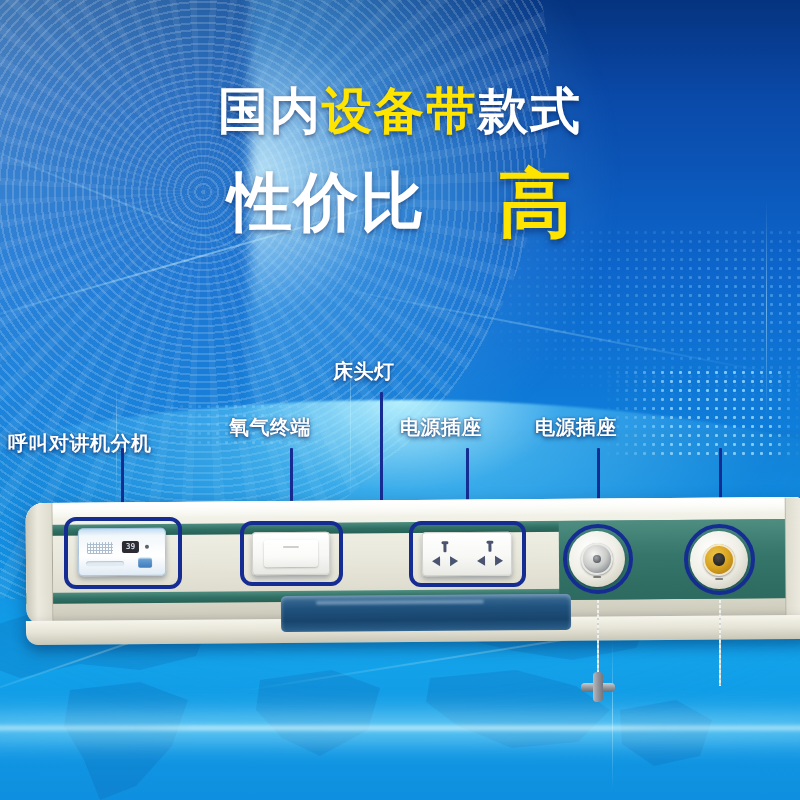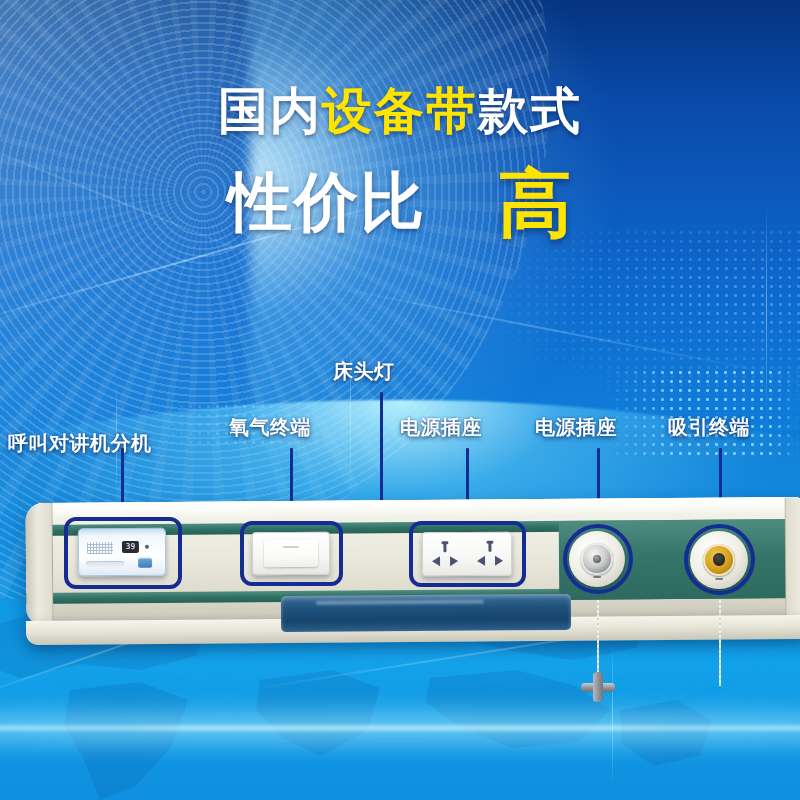--- a/index.html
+++ b/index.html
@@ -276,21 +276,20 @@
 
   <div class="subline">
     <span class="sv">性价比</span><span class="gap"></span><span class="big">高</span>
   </div>
 
   <div class="label" style="left:8px;  top:430px;">呼叫对讲机分机</div>
   <div class="label" style="left:229px;top:414px;">氧气终端</div>
   <div class="label" style="left:333px;top:358px;">床头灯</div>
   <div class="label" style="left:400px;top:414px;">电源插座</div>
   <div class="label" style="left:535px;top:414px;">电源插座</div>
-  <div class="label" style="left:668px;top:414px;">吸引终端</div>
 
   <div class="leader" style="left:121px;top:448px;height:80px;"></div>
   <div class="leader" style="left:290px;top:448px;height:84px;"></div>
   <div class="leader" style="left:380px;top:392px;height:216px;"></div>
   <div class="leader" style="left:466px;top:448px;height:84px;"></div>
   <div class="leader" style="left:597px;top:448px;height:84px;"></div>
   <div class="leader" style="left:719px;top:448px;height:84px;"></div>
 
   <div class="panel">
     <div class="panel-top-hi"></div>

